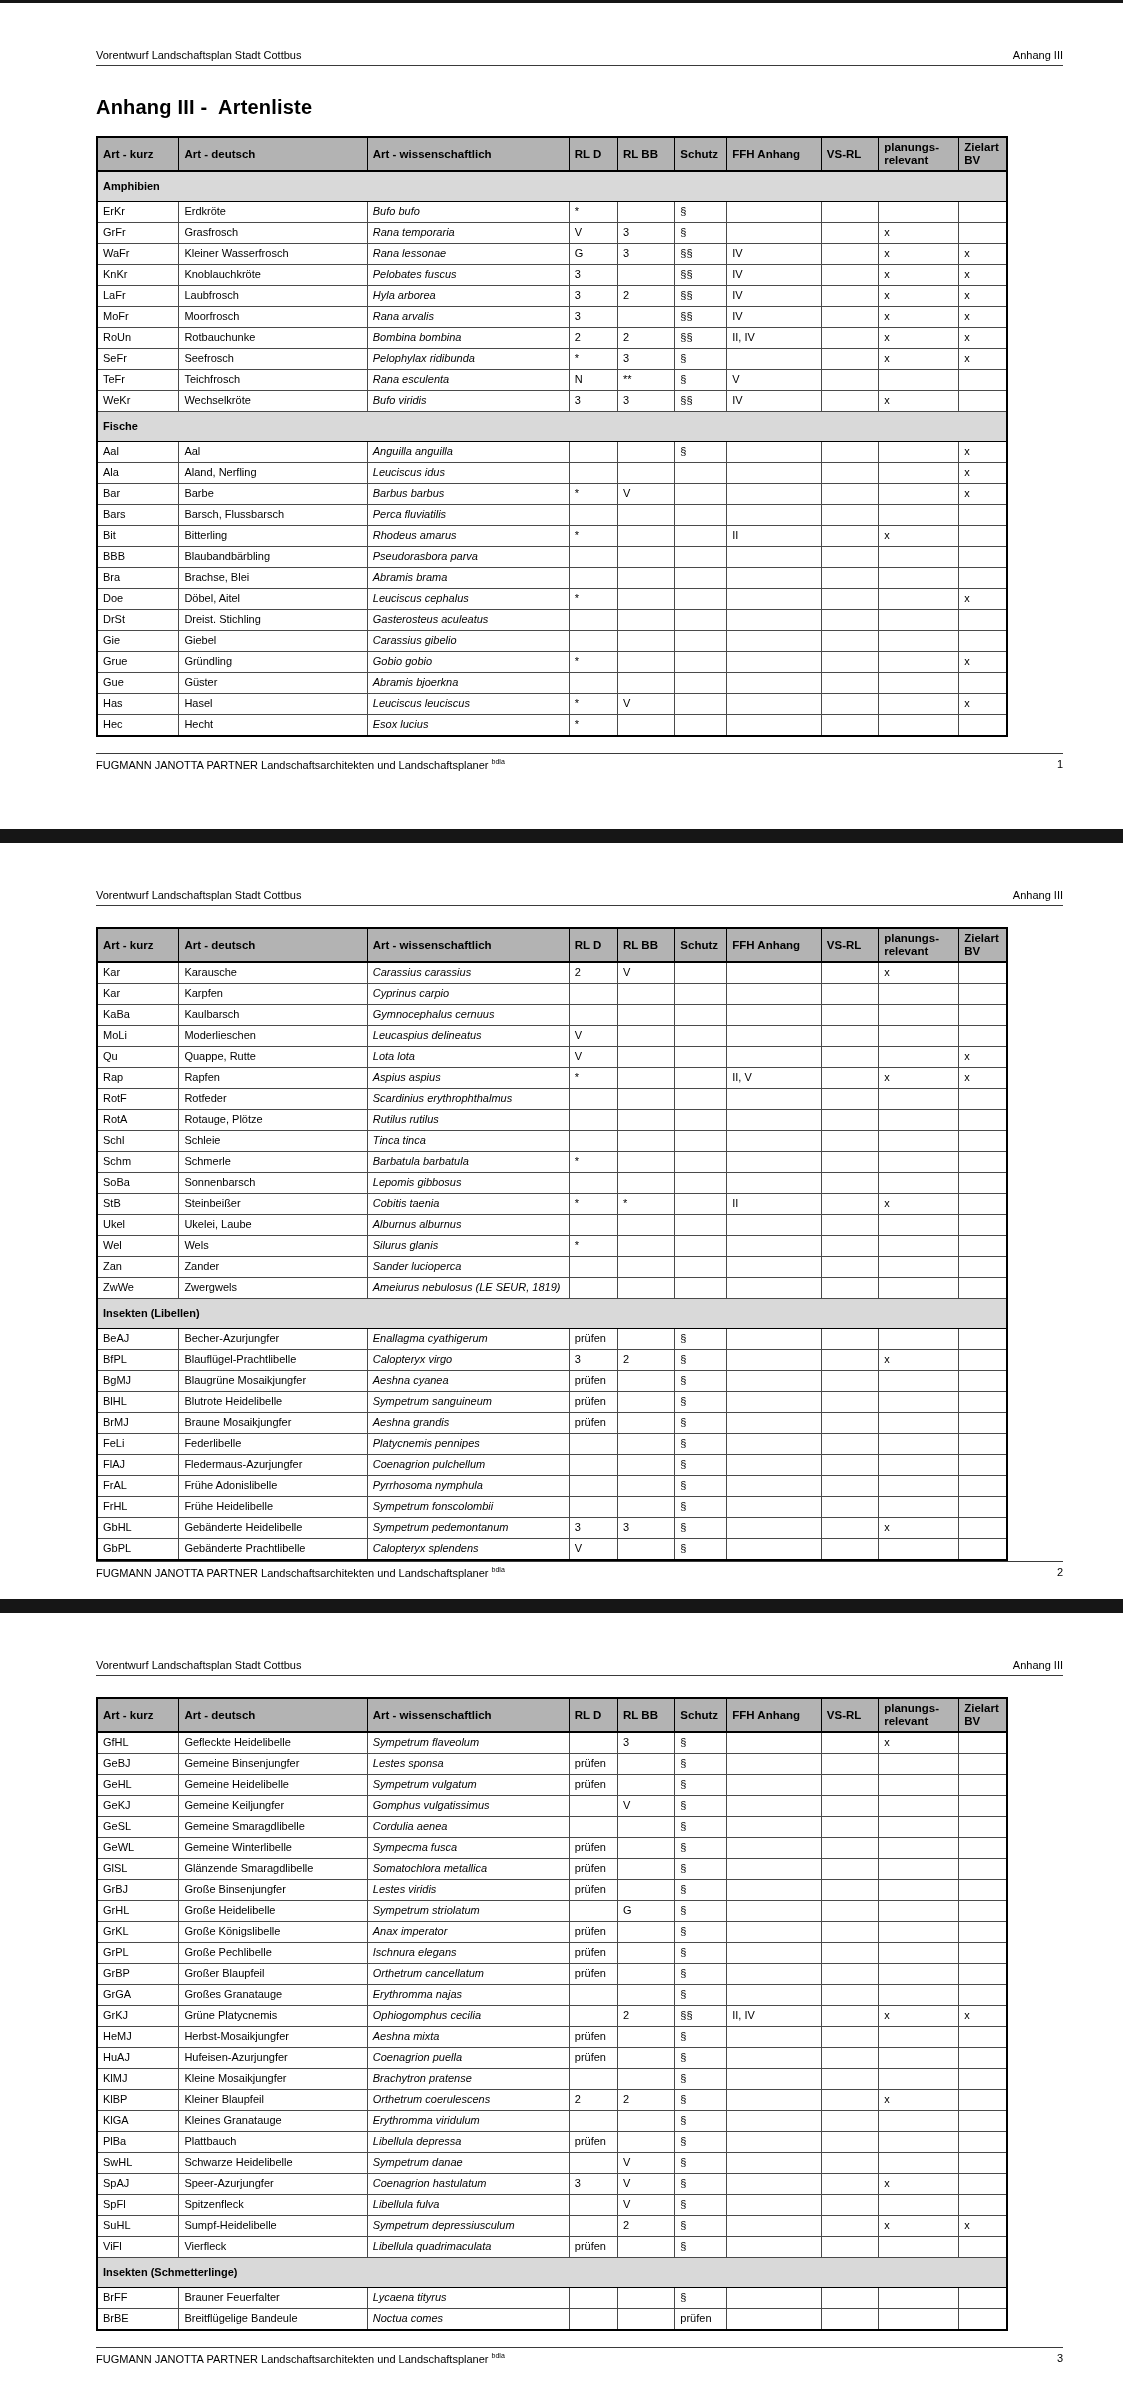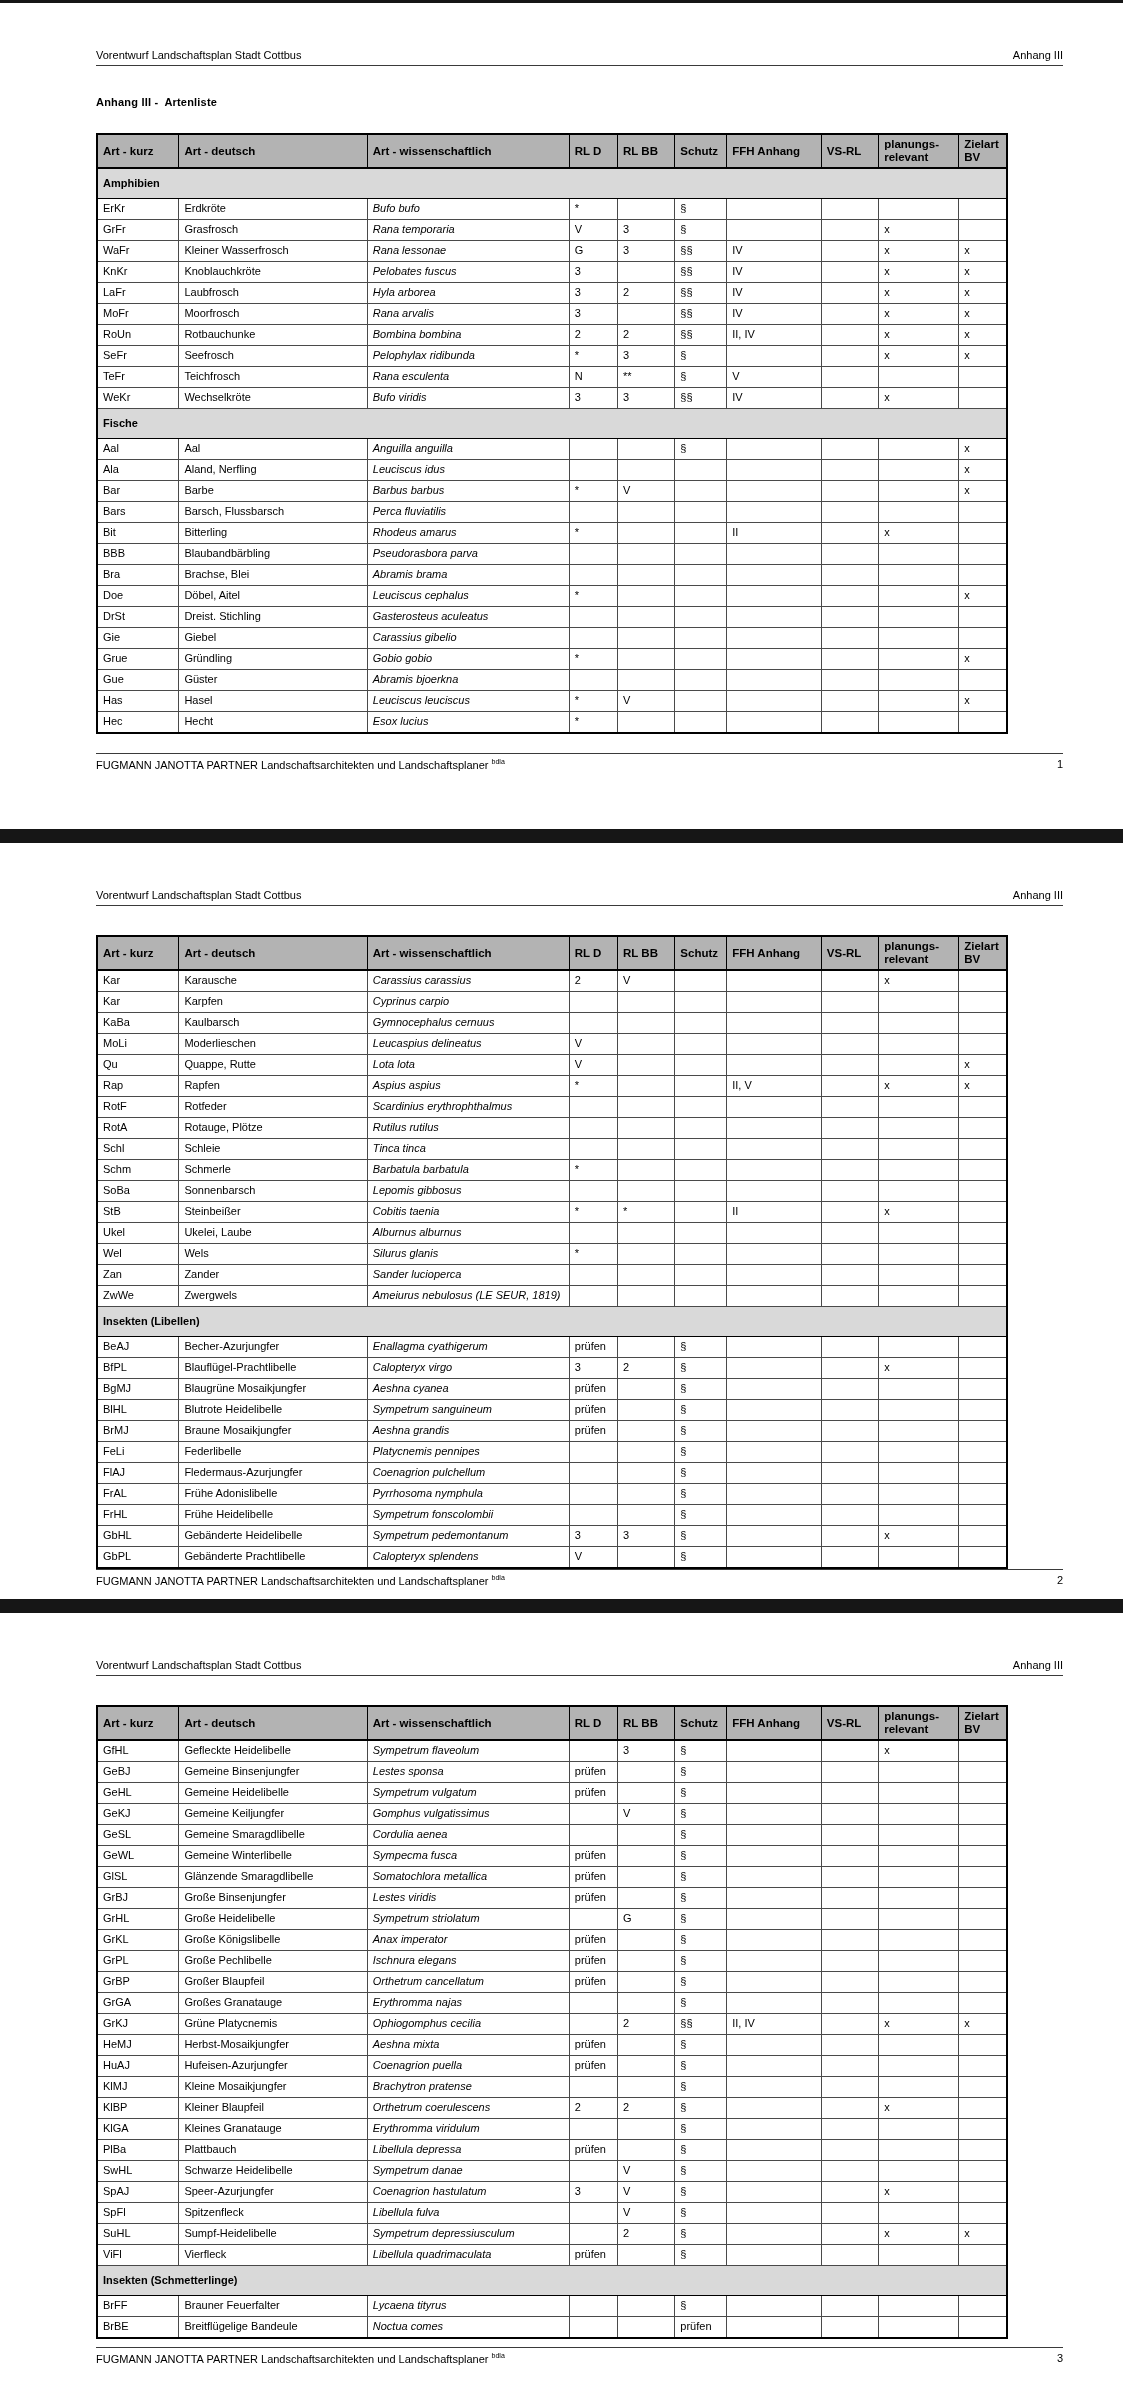--- a/index.html
+++ b/index.html
@@ -3,24 +3,24 @@
 <meta charset="utf-8">
 <style>
   html,body{margin:0;padding:0;background:#161616;}
   body{width:1123px;font-family:"Liberation Sans",sans-serif;color:#000;}
   .top-strip{height:3px;background:#161616;}
   .separator{height:14px;background:#161616;}
   .page{width:1123px;box-sizing:border-box;background:#ffffff;
         padding:46px 60px 0 96px;display:flex;flex-direction:column;}
   .page-header{display:flex;justify-content:space-between;align-items:flex-end;
         font-size:11px;padding-bottom:4px;border-bottom:1.5px solid #3a3a3a;}
-  .doc-title{font-size:11px;font-weight:bold;margin:30px 0 17px 0;white-space:pre-wrap;letter-spacing:.2px;}
+  .doc-title{font-size:20px;font-weight:bold;margin:30px 0 17px 0;white-space:pre-wrap;letter-spacing:.2px;}
   .tbl-wrap{margin-top:0;}
   .no-title .tbl-wrap{margin-top:21px;}
-  table{border-collapse:collapse;width:912px;table-layout:fixed;font-size:11px;border:2px solid #000;margin-top:8px;}
+  table{border-collapse:collapse;width:912px;table-layout:fixed;font-size:11px;border:2px solid #000;}
   th{background:#b3b3b3;text-align:left;font-weight:bold;vertical-align:middle;
      border:1px solid #000;border-bottom:2px solid #000;padding:3px 5px;font-size:11.5px;line-height:1.15;}
   td{border:1px solid #4a4a4a;padding:2px 5px;vertical-align:top;line-height:1.35;
      overflow:hidden;white-space:normal;word-wrap:break-word;}
   tbody tr.data-row td{height:16px;}
   tr.section-row td{background:#d9d9d9;font-weight:bold;border:1px solid #000;padding:7px 5px;}
   td.col-2{font-style:italic;}
   .page-footer{margin-top:auto;border-top:1.5px solid #3a3a3a;display:flex;
         justify-content:space-between;font-size:11px;padding-top:4px;}
   .page-footer sup{font-size:7px;}

